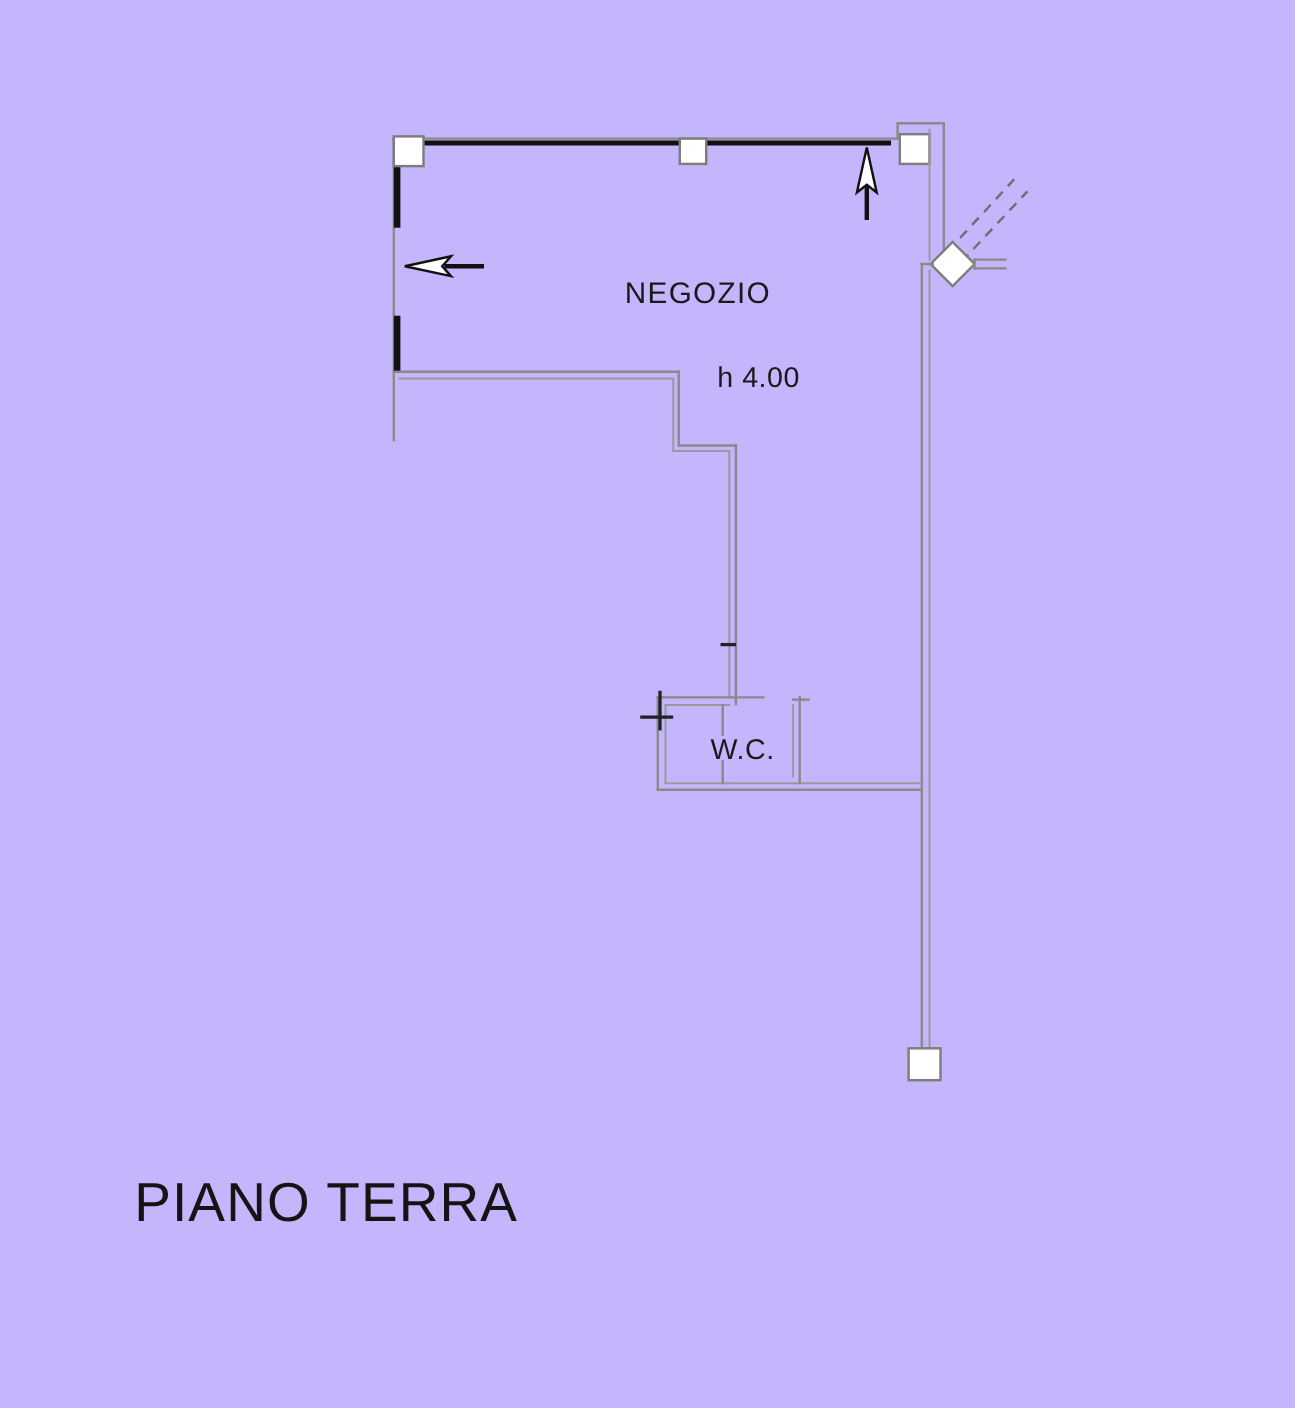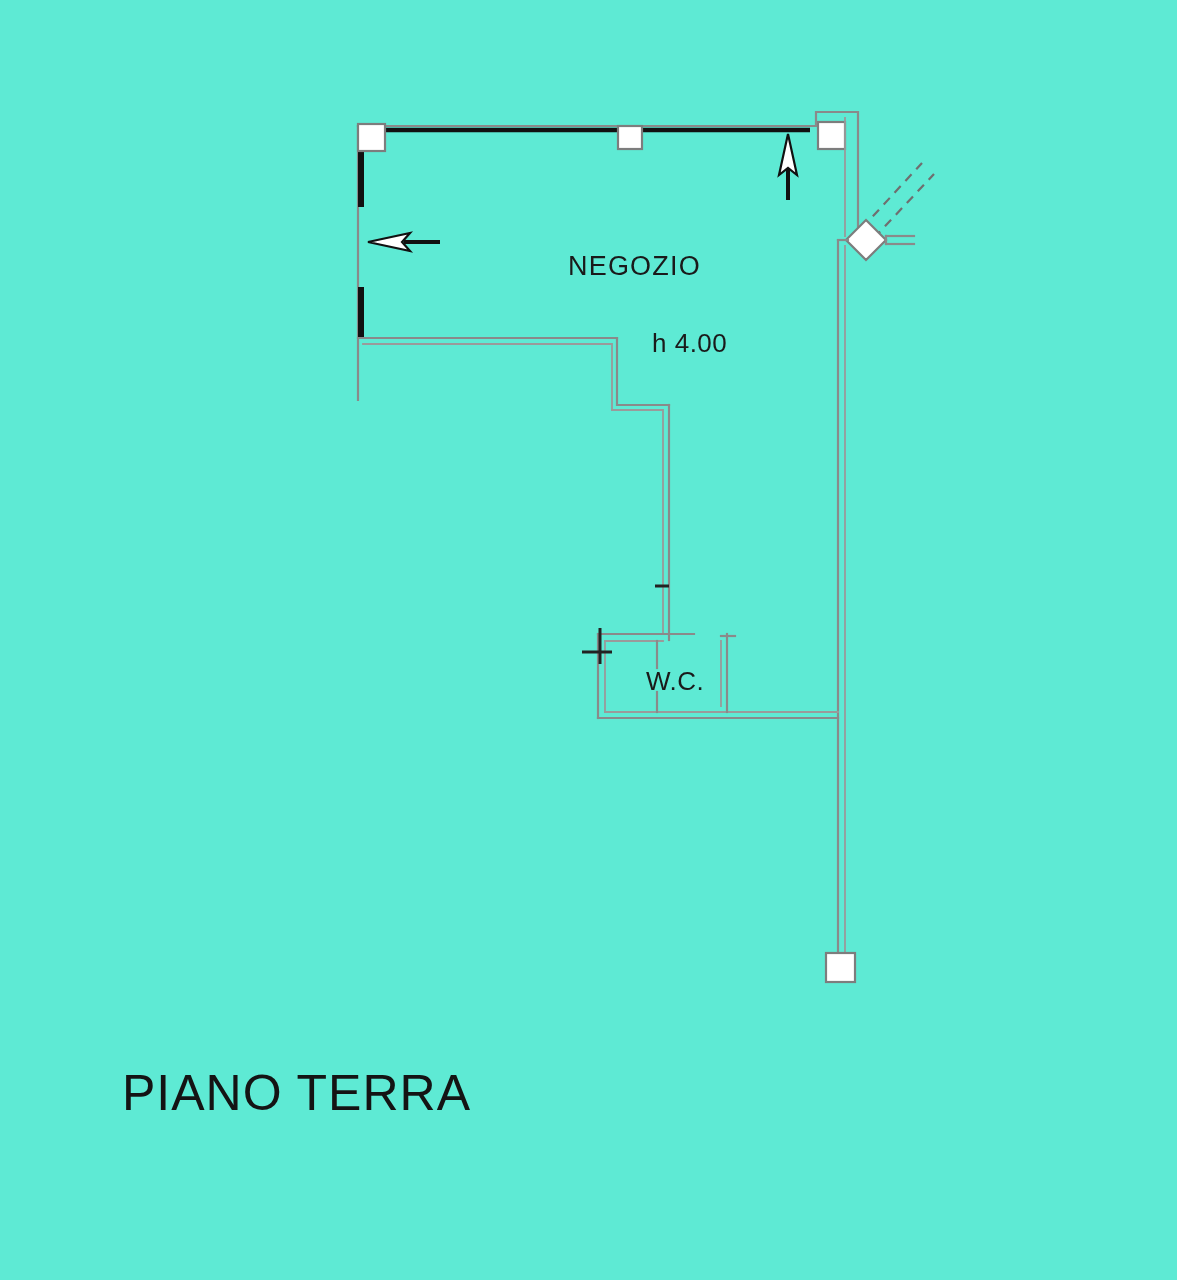--- a/index.html
+++ b/index.html
@@ -12,21 +12,21 @@
     height: 1280px;
     font-family: "Liberation Sans", sans-serif;
     position: relative;
     overflow: hidden;
   }
   #plan-root {
     position: absolute;
     left: 0; top: 0;
     width: 1177px;
     height: 1280px;
-    background: #5eead4;
+    background: #c4b5fd;
     text-align: right;
   }
   #floorplan-svg {
     position: absolute;
     left: 0; top: 0;
     width: 1177px;
     height: 1280px;
     display: block;
   }
   .plan-label {

